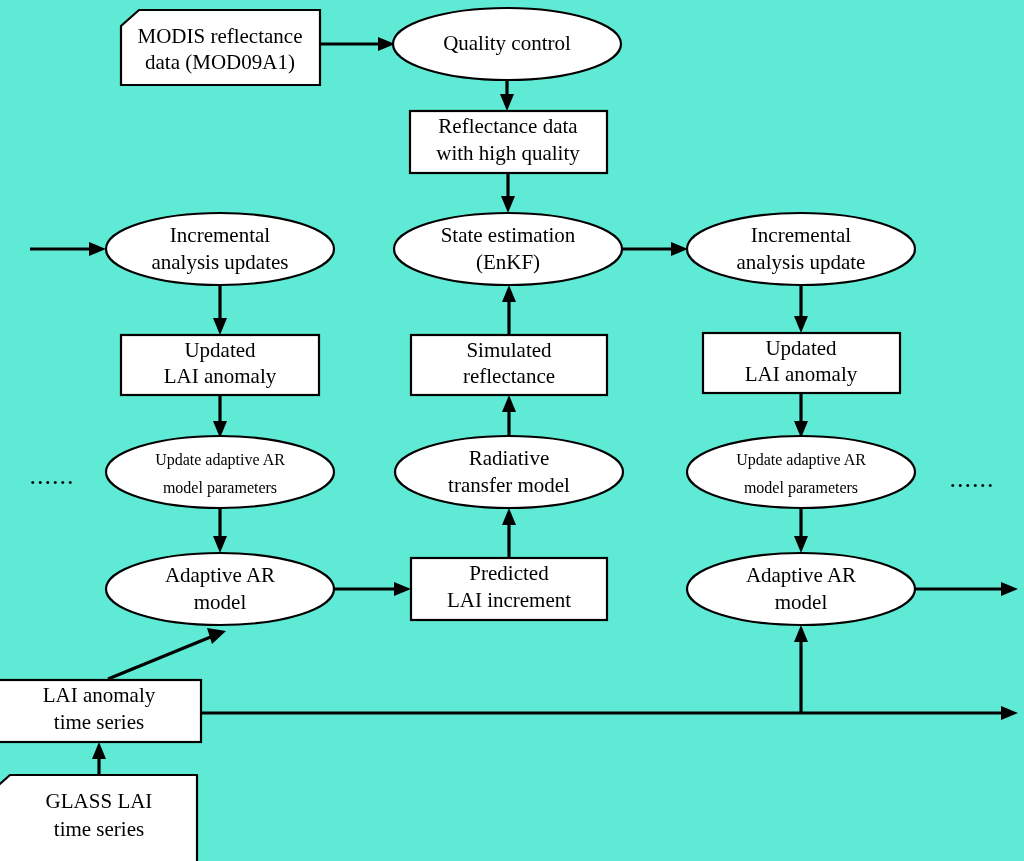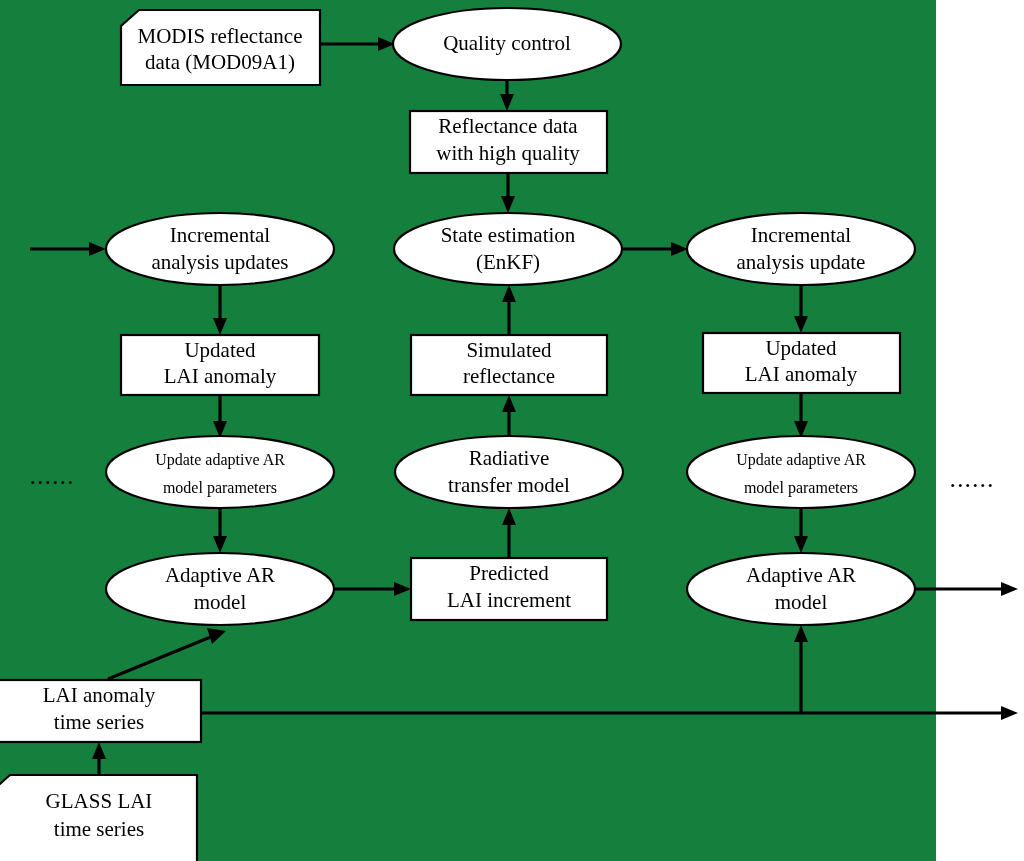--- a/index.html
+++ b/index.html
@@ -8,23 +8,23 @@
     background: #ffffff;
   }
   body {
     width: 1024px;
     height: 861px;
     overflow: hidden;
     font-family: "Liberation Serif", "DejaVu Serif", serif;
   }
   #diagram-root {
     position: relative;
-    width: 936px;
+    width: 1024px;
     height: 861px;
-    background: #15803d;
+    background: #5eead4;
   }
   svg#flowchart {
     display: block;
     width: 1024px;
     height: 861px;
   }
   .shape {
     fill: #ffffff;
     stroke: #000000;
     stroke-width: 2.2;

